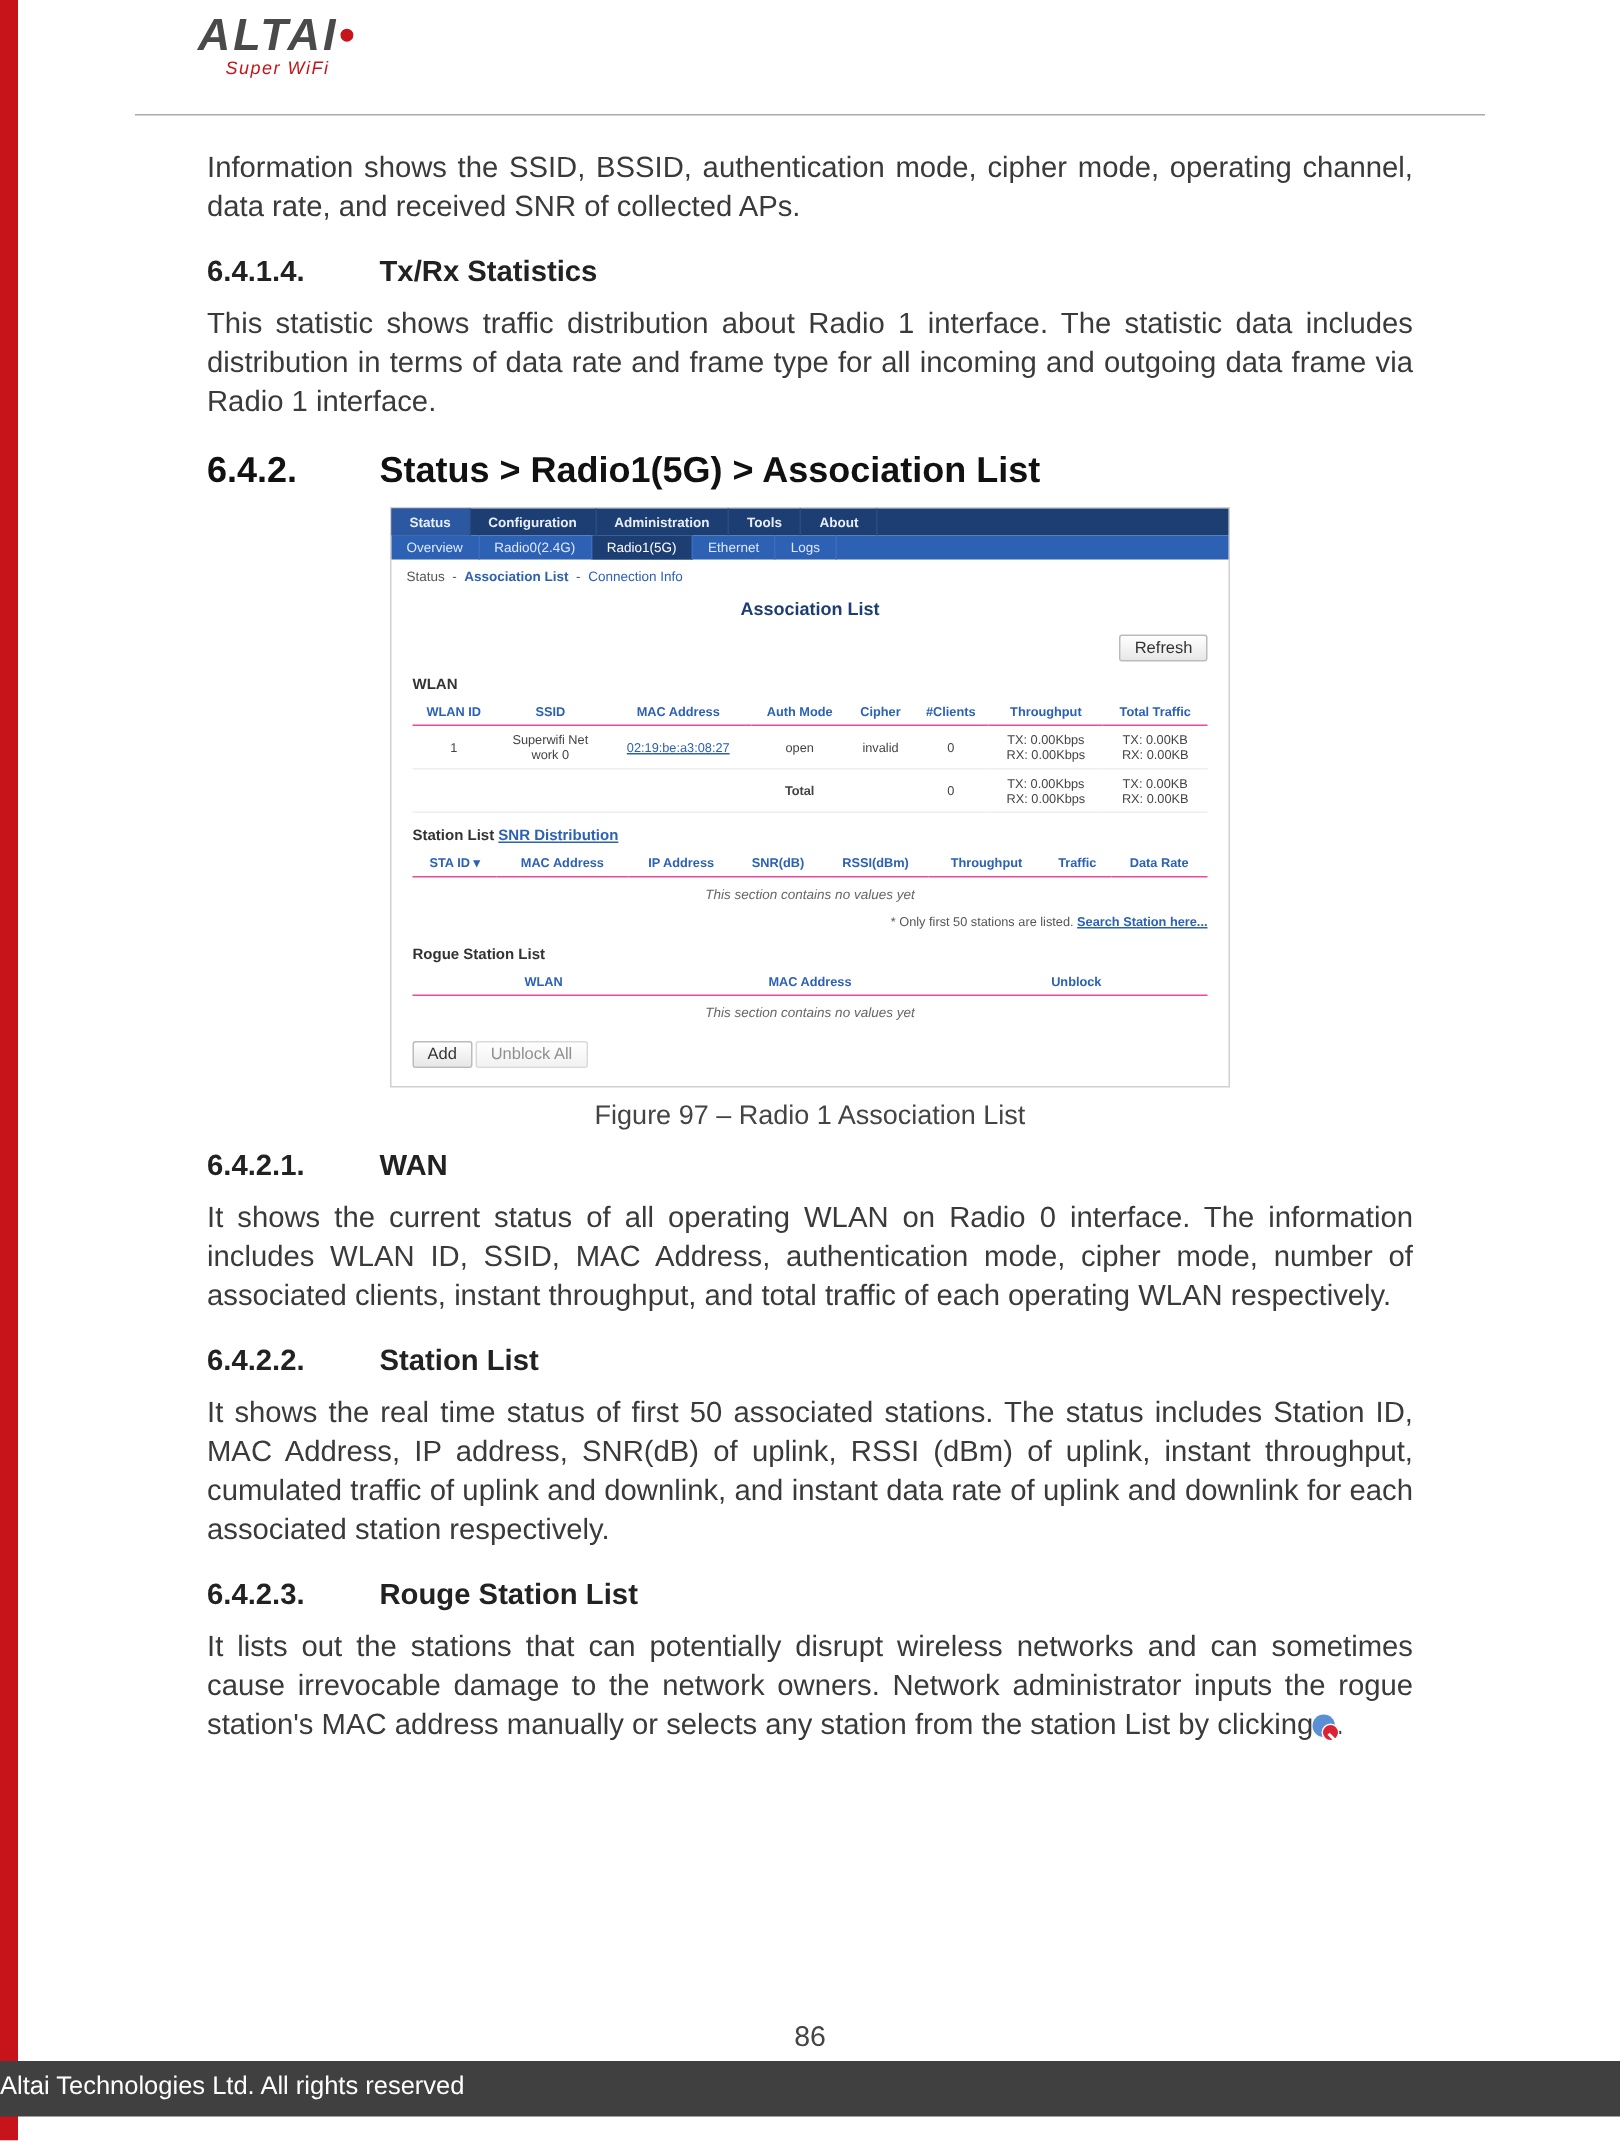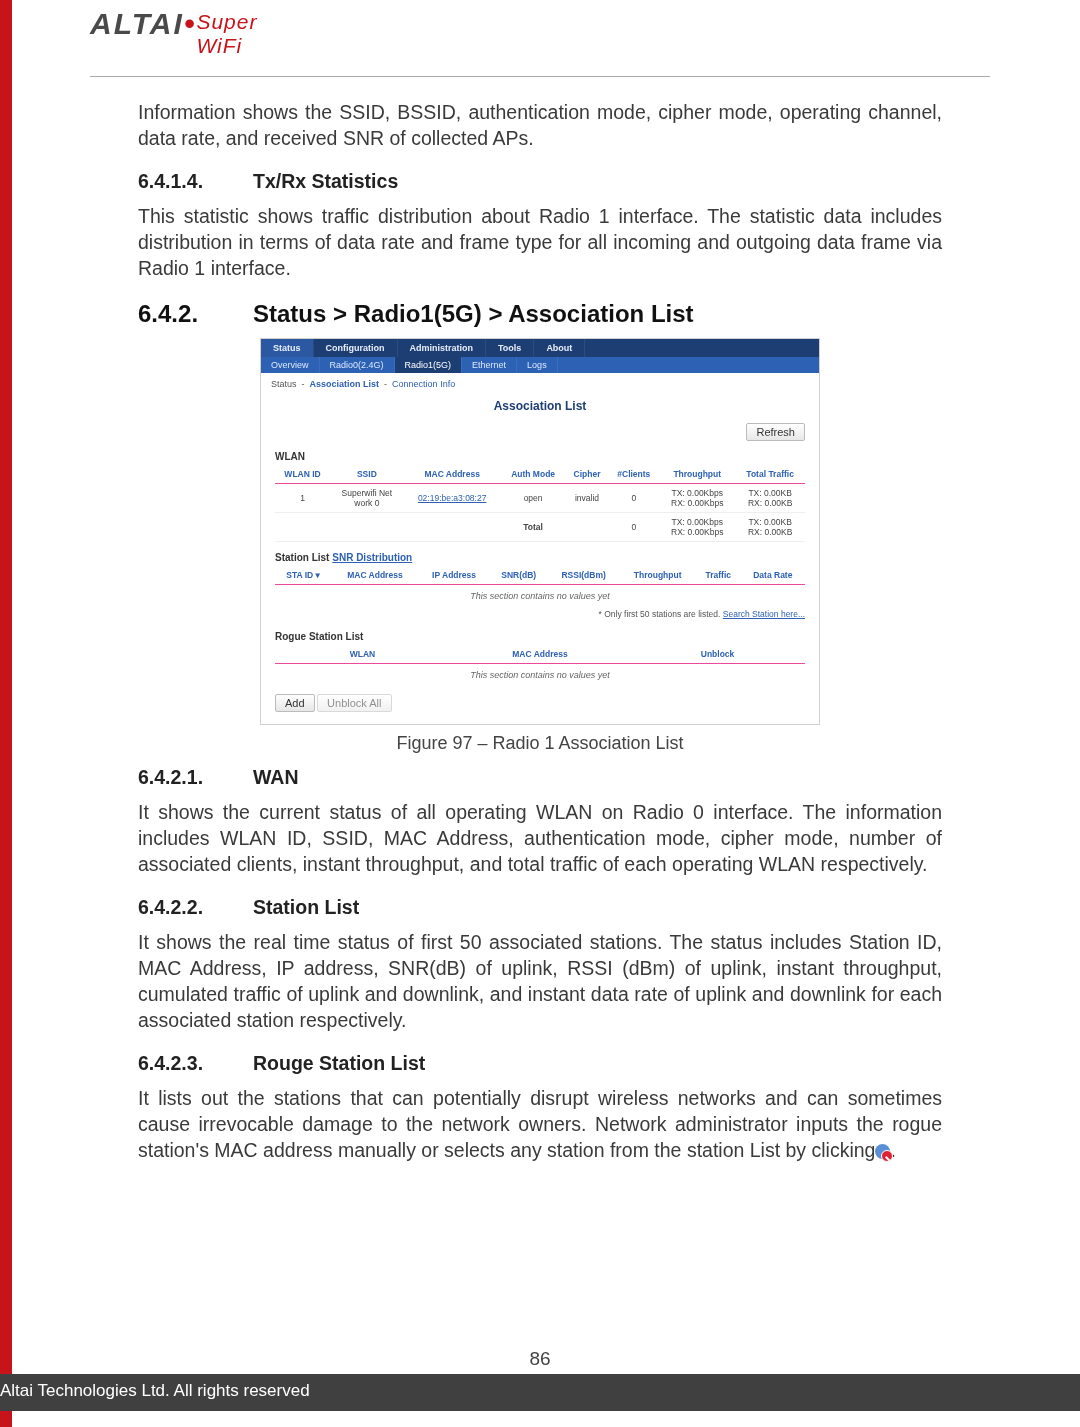--- a/index.html
+++ b/index.html
@@ -4,24 +4,24 @@
 <style>
   * { box-sizing: border-box; margin: 0; padding: 0; }
   html, body { width: 1080px; height: 1427px; background: #fff; font-family: "Century Gothic", "Segoe UI", Arial, sans-serif; color: #333; }
   .page { width: 1080px; height: 1427px; position: relative; padding: 0 90px; }
   .page::before {
     content: ""; position: absolute; left: 0; top: 0; bottom: 0; width: 12px; background: #c7141a;
   }
 
   
   .hdr { display: flex; align-items: flex-start; justify-content: space-between; padding-top: 10px; }
-  .logo { width: 190px; height: 60px; display: flex; flex-direction: row; }
+  .logo { width: 190px; height: 60px; display: flex; flex-direction: column; align-items: center; }
   .logo-top { font-weight: 900; letter-spacing: 2px; font-size: 30px; color: #4a4a4a; font-style: italic; line-height: 28px; }
   .logo-dots { color: #c7141a; }
-  .logo-sub { color: #c7141a; font-size: 21px; font-style: italic; letter-spacing: 1px; }
+  .logo-sub { color: #c7141a; font-size: 12px; font-style: italic; letter-spacing: 1px; }
   .hdr-right { text-align: right; padding-top: 4px; }
   .hdr-line1 { color: #c7141a; font-weight: 700; font-size: 20.5px; }
   .hdr-line2 { color: #555; font-size: 25px; }
   .hdr-rule { border: none; border-top: 1px solid #aaa; margin: 6px 0 22px 0; }
 
   
   .content { padding: 0 48px; }
   p.body { font-size: 19.5px; color: #3a3a3a; line-height: 1.35; text-align: justify; margin-bottom: 18px; }
   .sec-num { display: inline-block; width: 115px; }
   h3.h-small { font-size: 19.5px; font-weight: 700; color: #222; margin: 12px 0 10px; }
@@ -44,21 +44,21 @@
   .btn { display: inline-block; border: 1px solid #bbb; border-radius: 2px; background: linear-gradient(#fff,#e7e7e7); padding: 2px 9px; font-size: 11px; color: #333; }
   .sect { padding: 0 14px; }
   .sect-h { font-weight: 700; color: #333; font-size: 10px; margin: 4px 0 3px; }
   .sect-h a { color: #2d61b4; text-decoration: underline; }
   table.t { width: 100%; border-collapse: collapse; font-size: 8.5px; }
   table.t th { color: #2d61b4; font-weight: 700; padding: 4px 3px; border-bottom: 1px solid #ec4899; text-align: center; white-space: nowrap; }
   table.t td { padding: 4px 3px; text-align: center; color: #444; border-bottom: 1px solid #eee; }
   table.t td.lk { color: #2d61b4; text-decoration: underline; }
   .empty { text-align: center; font-style: italic; color: #666; padding: 6px 0; font-size: 9px; }
   .note { text-align: right; font-size: 8.5px; color: #555; padding: 2px 14px 8px; }
-  .note a { color: #2d61b4; text-decoration: underline; }
+  .note a { color: #2d61b4; text-decoration: underline; font-weight: bold; }
   .rogue-btns { padding: 8px 14px 12px; }
 
   
   .deny-icon { display: inline-block; width: 15px; height: 15px; border-radius: 50%; background: #5a8fd6; position: relative; vertical-align: -2px; }
   .deny-icon::after { content: ""; position: absolute; right: -3px; bottom: -3px; width: 10px; height: 10px; border-radius: 50%; background: #d23; border: 1.5px solid #fff; }
   .deny-icon::before { content: ""; position: absolute; right: -1px; bottom: 0px; width: 6px; height: 1.5px; background: #fff; transform: rotate(45deg); z-index: 2; }
 
   
   .ftr { position: absolute; left: 0; right: 0; bottom: 16px; }
   .pg-num { text-align: center; font-size: 19px; color: #444; margin-bottom: 4px; }

